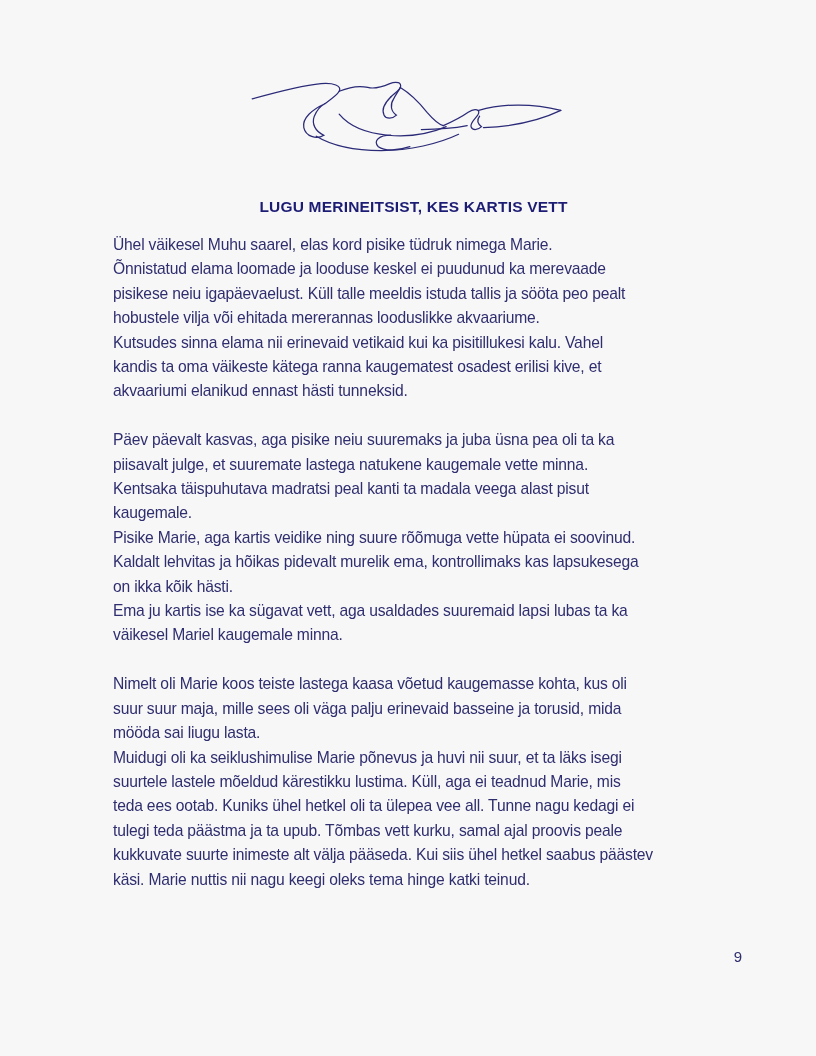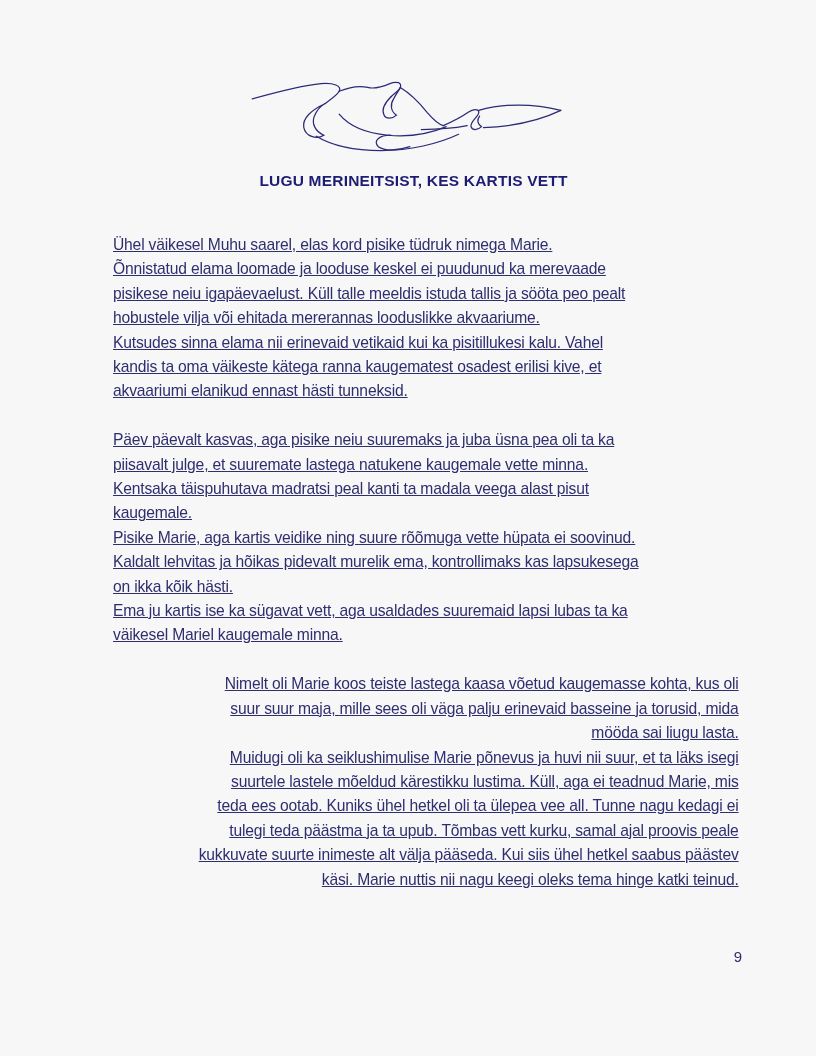--- a/index.html
+++ b/index.html
@@ -14,36 +14,36 @@
     background: var(--bg, #f7f7f7);
     overflow: hidden;
   }
   .wave-illustration {
     position: absolute;
     left: 248px; top: 76px;
     width: 318px; height: 86px;
   }
   .page-title {
     position: absolute;
-    left: 113px; top: 172px; width: 601px;
+    left: 113px; top: 198px; width: 601px;
     text-align: center;
     font-size: 15.5px;
     font-weight: bold;
     letter-spacing: 0.2px;
     color: var(--title-text, #1d1c74);
   }
   .story {
     position: absolute;
     left: 113px; top: 233px; width: 680px;
     color: var(--body-text, #2f2e6f);
     font-size: 17px;
     line-height: 24.4px;
   }
-  .para { margin: 0 0 24.4px 0; text-decoration: underline; }
-  .para:last-child { margin-bottom: 4px; text-align: right; }
+  .para { margin: 0 0 24.4px 0; }
+  .para:last-child { margin-bottom: 4px; }
   .line {
     white-space: pre;
     letter-spacing: -0.2px;
     transform: scaleX(0.92);
     transform-origin: 0 50%;
   }
   .page-number {
     position: absolute;
     left: 728px; top: 948px; width: 20px;
     text-align: center;

